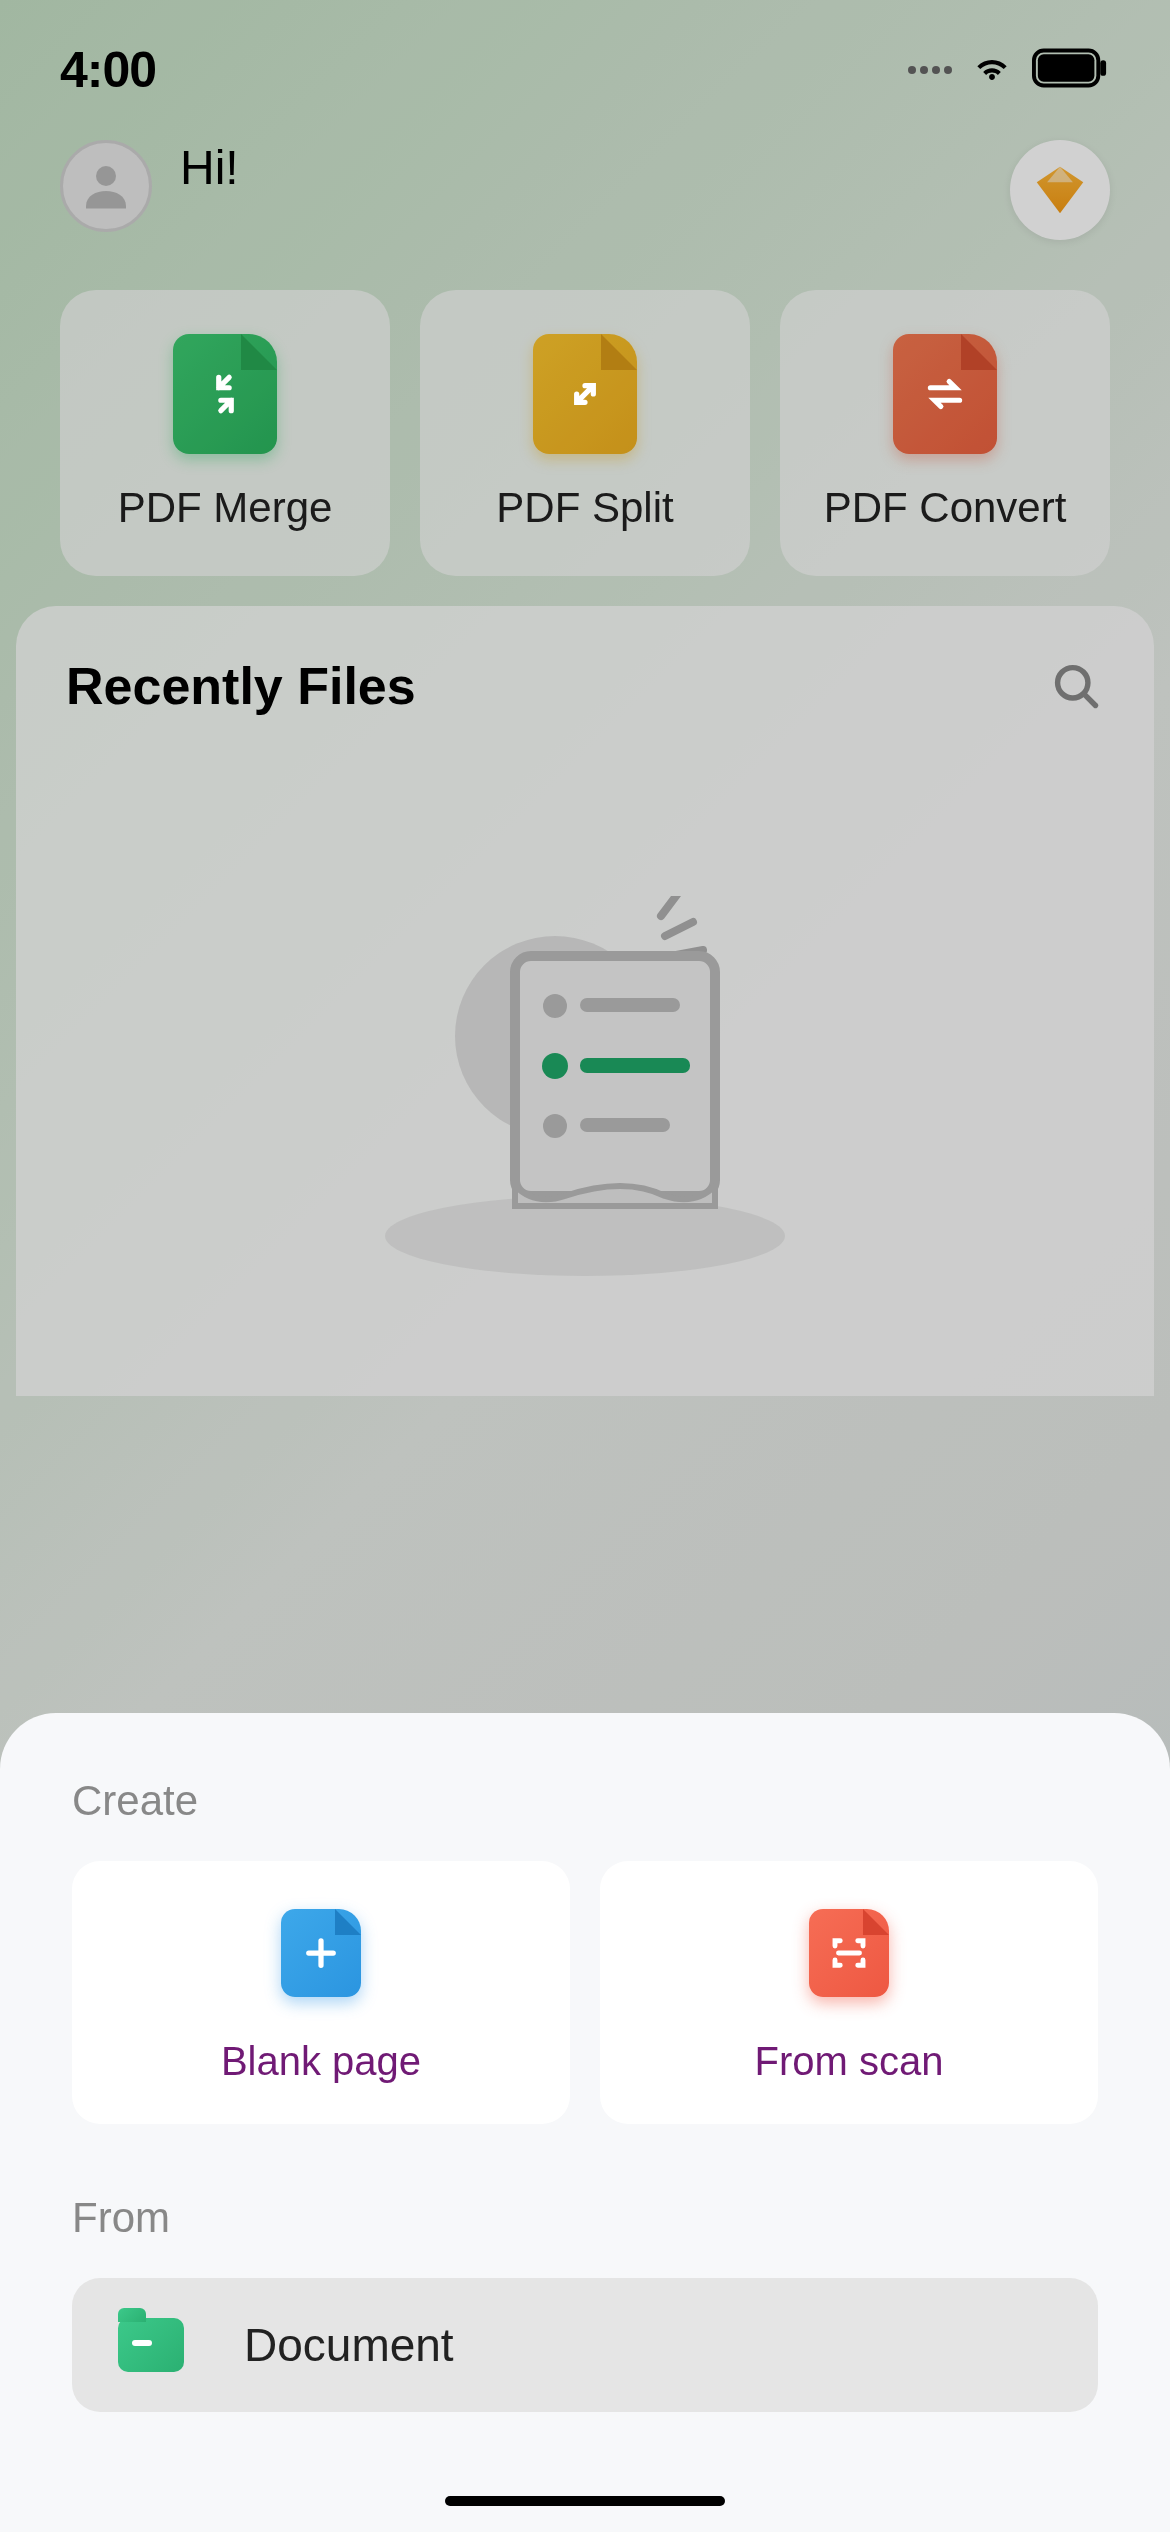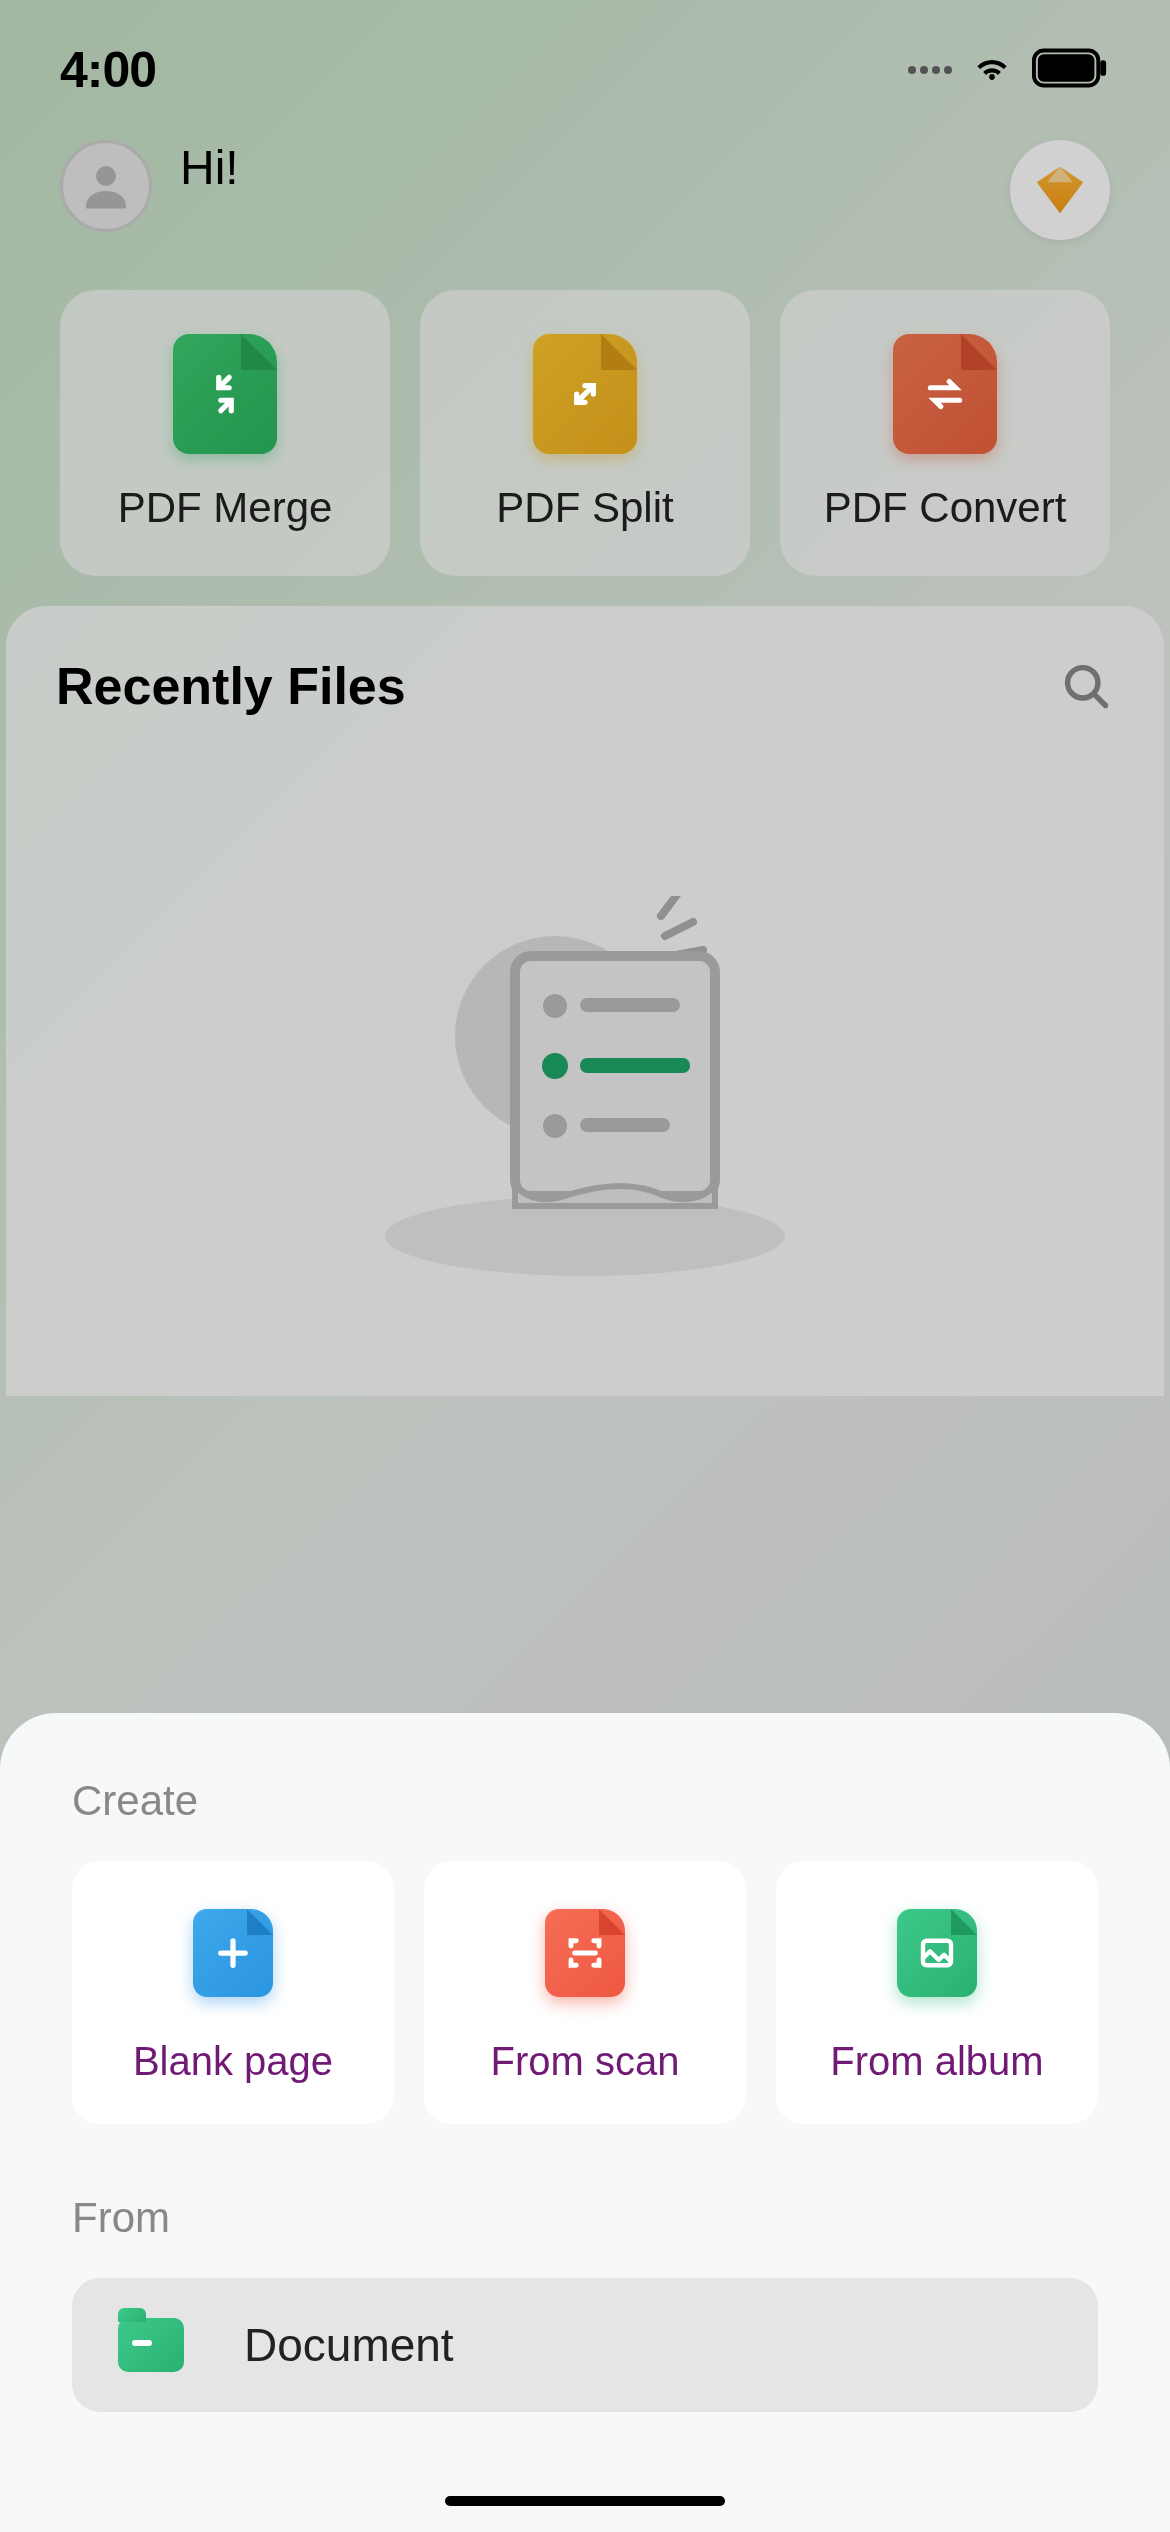--- a/index.html
+++ b/index.html
@@ -31,21 +31,21 @@
 .tool-icon.yellow { background: linear-gradient(135deg, #fbc52d, #f0b020); box-shadow: 0 6px 14px rgba(240,180,30,0.35); }
 .tool-icon.orange { background: linear-gradient(135deg, #f47850, #ec6240); box-shadow: 0 6px 14px rgba(240,100,70,0.35); }
 .tool-icon::before { content: ''; position: absolute; top: 0; right: 0; width: 36px; height: 36px; clip-path: polygon(0 0, 0 100%, 100% 100%); }
 .tool-icon.green::before { background: #28a855; }
 .tool-icon.yellow::before { background: #d99a18; }
 .tool-icon.orange::before { background: #d85030; }
 .tool-icon svg { width: 50px; height: 50px; z-index: 2; }
 .tool-label { font-size: 42px; color: #222; }
 
 
-.recent-section { background: rgba(255,255,255,0.78); border-radius: 40px 40px 0 0; margin: 0 6px; padding: 50px 50px 0; flex: 1; }
+.recent-section { background: rgba(255,255,255,0.78); border-radius: 40px 40px 0 0; margin: 0 16px; padding: 50px 50px 0; flex: 1; }
 .recent-header { display: flex; justify-content: space-between; align-items: center; margin-bottom: 60px; }
 .recent-title { font-size: 52px; font-weight: 700; }
 .search-btn { width: 56px; height: 56px; display: flex; align-items: center; justify-content: center; }
 .search-btn svg { width: 52px; height: 52px; stroke: #888; }
 .empty-illust { display: flex; justify-content: center; align-items: center; padding: 120px 0; position: relative; }
 
 
 .dim-overlay { position: absolute; inset: 0; background: rgba(0,0,0,0.18); }
 
 
@@ -188,29 +188,20 @@
       <div class="create-label">Blank page</div>
     </div>
     <div class="create-card">
       <div class="create-icon red">
         <svg viewBox="0 0 24 24" fill="none" stroke="#fff" stroke-width="2.8" stroke-linecap="round">
             <path d="M4 8V5h3M20 8V5h-3M4 16v3h3M20 16v3h-3M6 12h12"></path>
           </svg>
       </div>
       <div class="create-label">From scan</div>
     </div>
-    <div class="create-card">
-      <div class="create-icon teal">
-        <svg viewBox="0 0 24 24" fill="none" stroke="#fff" stroke-width="2.5">
-            <rect x="4" y="5" width="16" height="14" rx="2"></rect>
-            <path d="M4 15l4-4 5 5 3-3 4 4" stroke-linejoin="round"></path>
-          </svg>
-      </div>
-      <div class="create-label">From album</div>
-    </div>
   </div>
   <div class="sheet-section-title">From</div>
   <div class="from-item">
     <div class="from-icon"></div>
     <div class="from-label">Document</div>
   </div>
 </div>
 
 <div class="home-indicator"></div>
 

